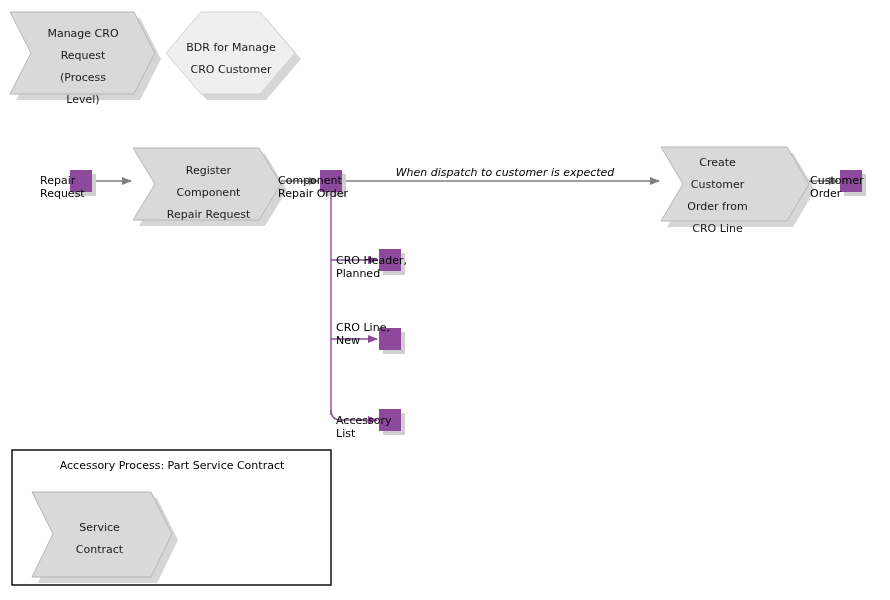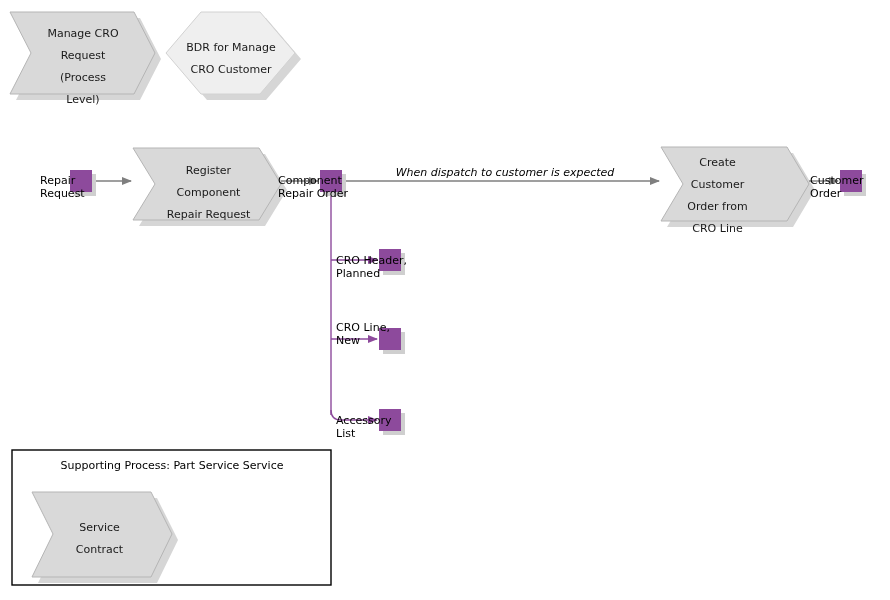--- a/index.html
+++ b/index.html
@@ -159,16 +159,16 @@
 
 <div class="lbl" style="left:336px; top:218px; width:108px;">CRO Header,
 Planned</div>
 
 <div class="lbl" style="left:336px; top:285px; width:108px;">CRO Line,
 New</div>
 
 <div class="lbl" style="left:336px; top:378px; width:108px;">Accessory
 List</div>
 
-<div class="group-title" style="left:22px; top:459px; width:300px;">Supporting Process: Part Service Service</div>
+<div class="group-title" style="left:22px; top:459px; width:300px;">Accessory Process: Part Service Contract</div>
 
 <div class="shape-text" style="left:47px; top:517px; width:105px;">Service
 Contract</div>
 
 </body></html>

